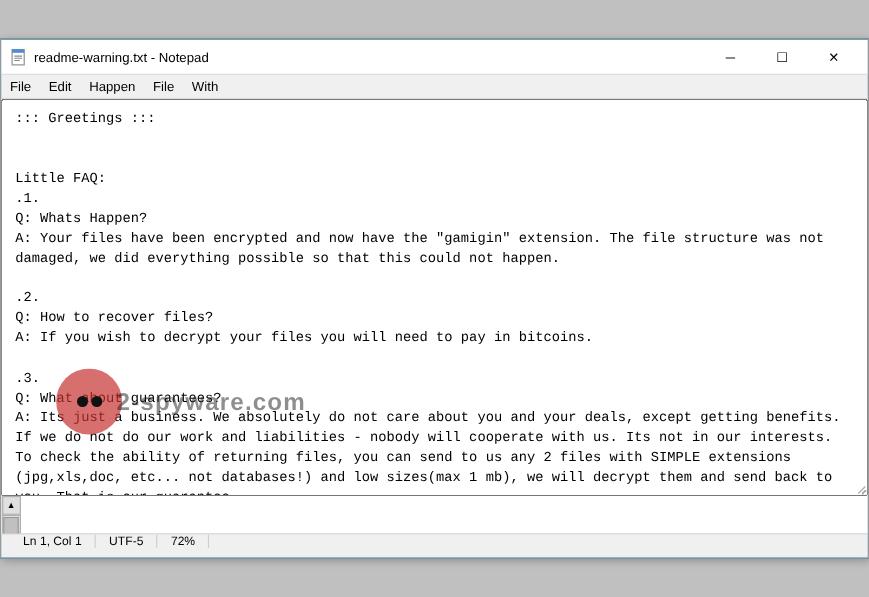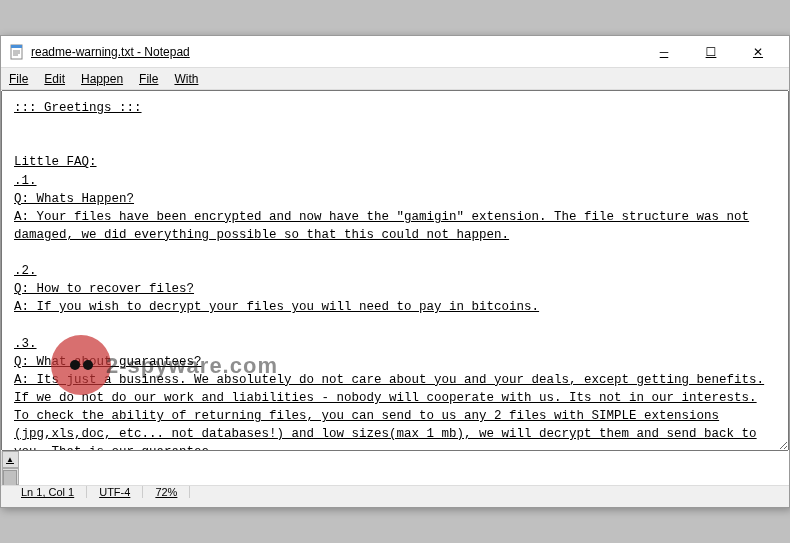--- a/index.html
+++ b/index.html
@@ -7,21 +7,20 @@
 
     .window {
       width: 790px;
       height: 473px;
       background: #0369a1;
       border: 1px solid #999;
       box-shadow: 2px 2px 8px rgba(0,0,0,0.3);
       display: flex;
       flex-direction: column;
       overflow: hidden;
-      text-decoration: underline;
     }
 
     .title-bar {
       background: #fff;
       height: 32px;
       display: flex;
       align-items: center;
       padding: 0 8px;
       border-bottom: 1px solid #ddd;
       user-select: none;
@@ -274,16 +273,16 @@
           <div class="watermark-dot"></div>
           <div class="watermark-dot"></div>
         </div>
       </div>
       <div class="watermark-text">2-spyware.com</div>
     </div>
   </div>
 
   <div class="status-bar">
     <span class="status-item">Ln 1, Col 1</span>
-    <span class="status-item">UTF-4</span>
+    <span class="status-item">UTF-5</span>
     <span class="status-item">72%</span>
   </div>
 </div>
 
 </body></html>

